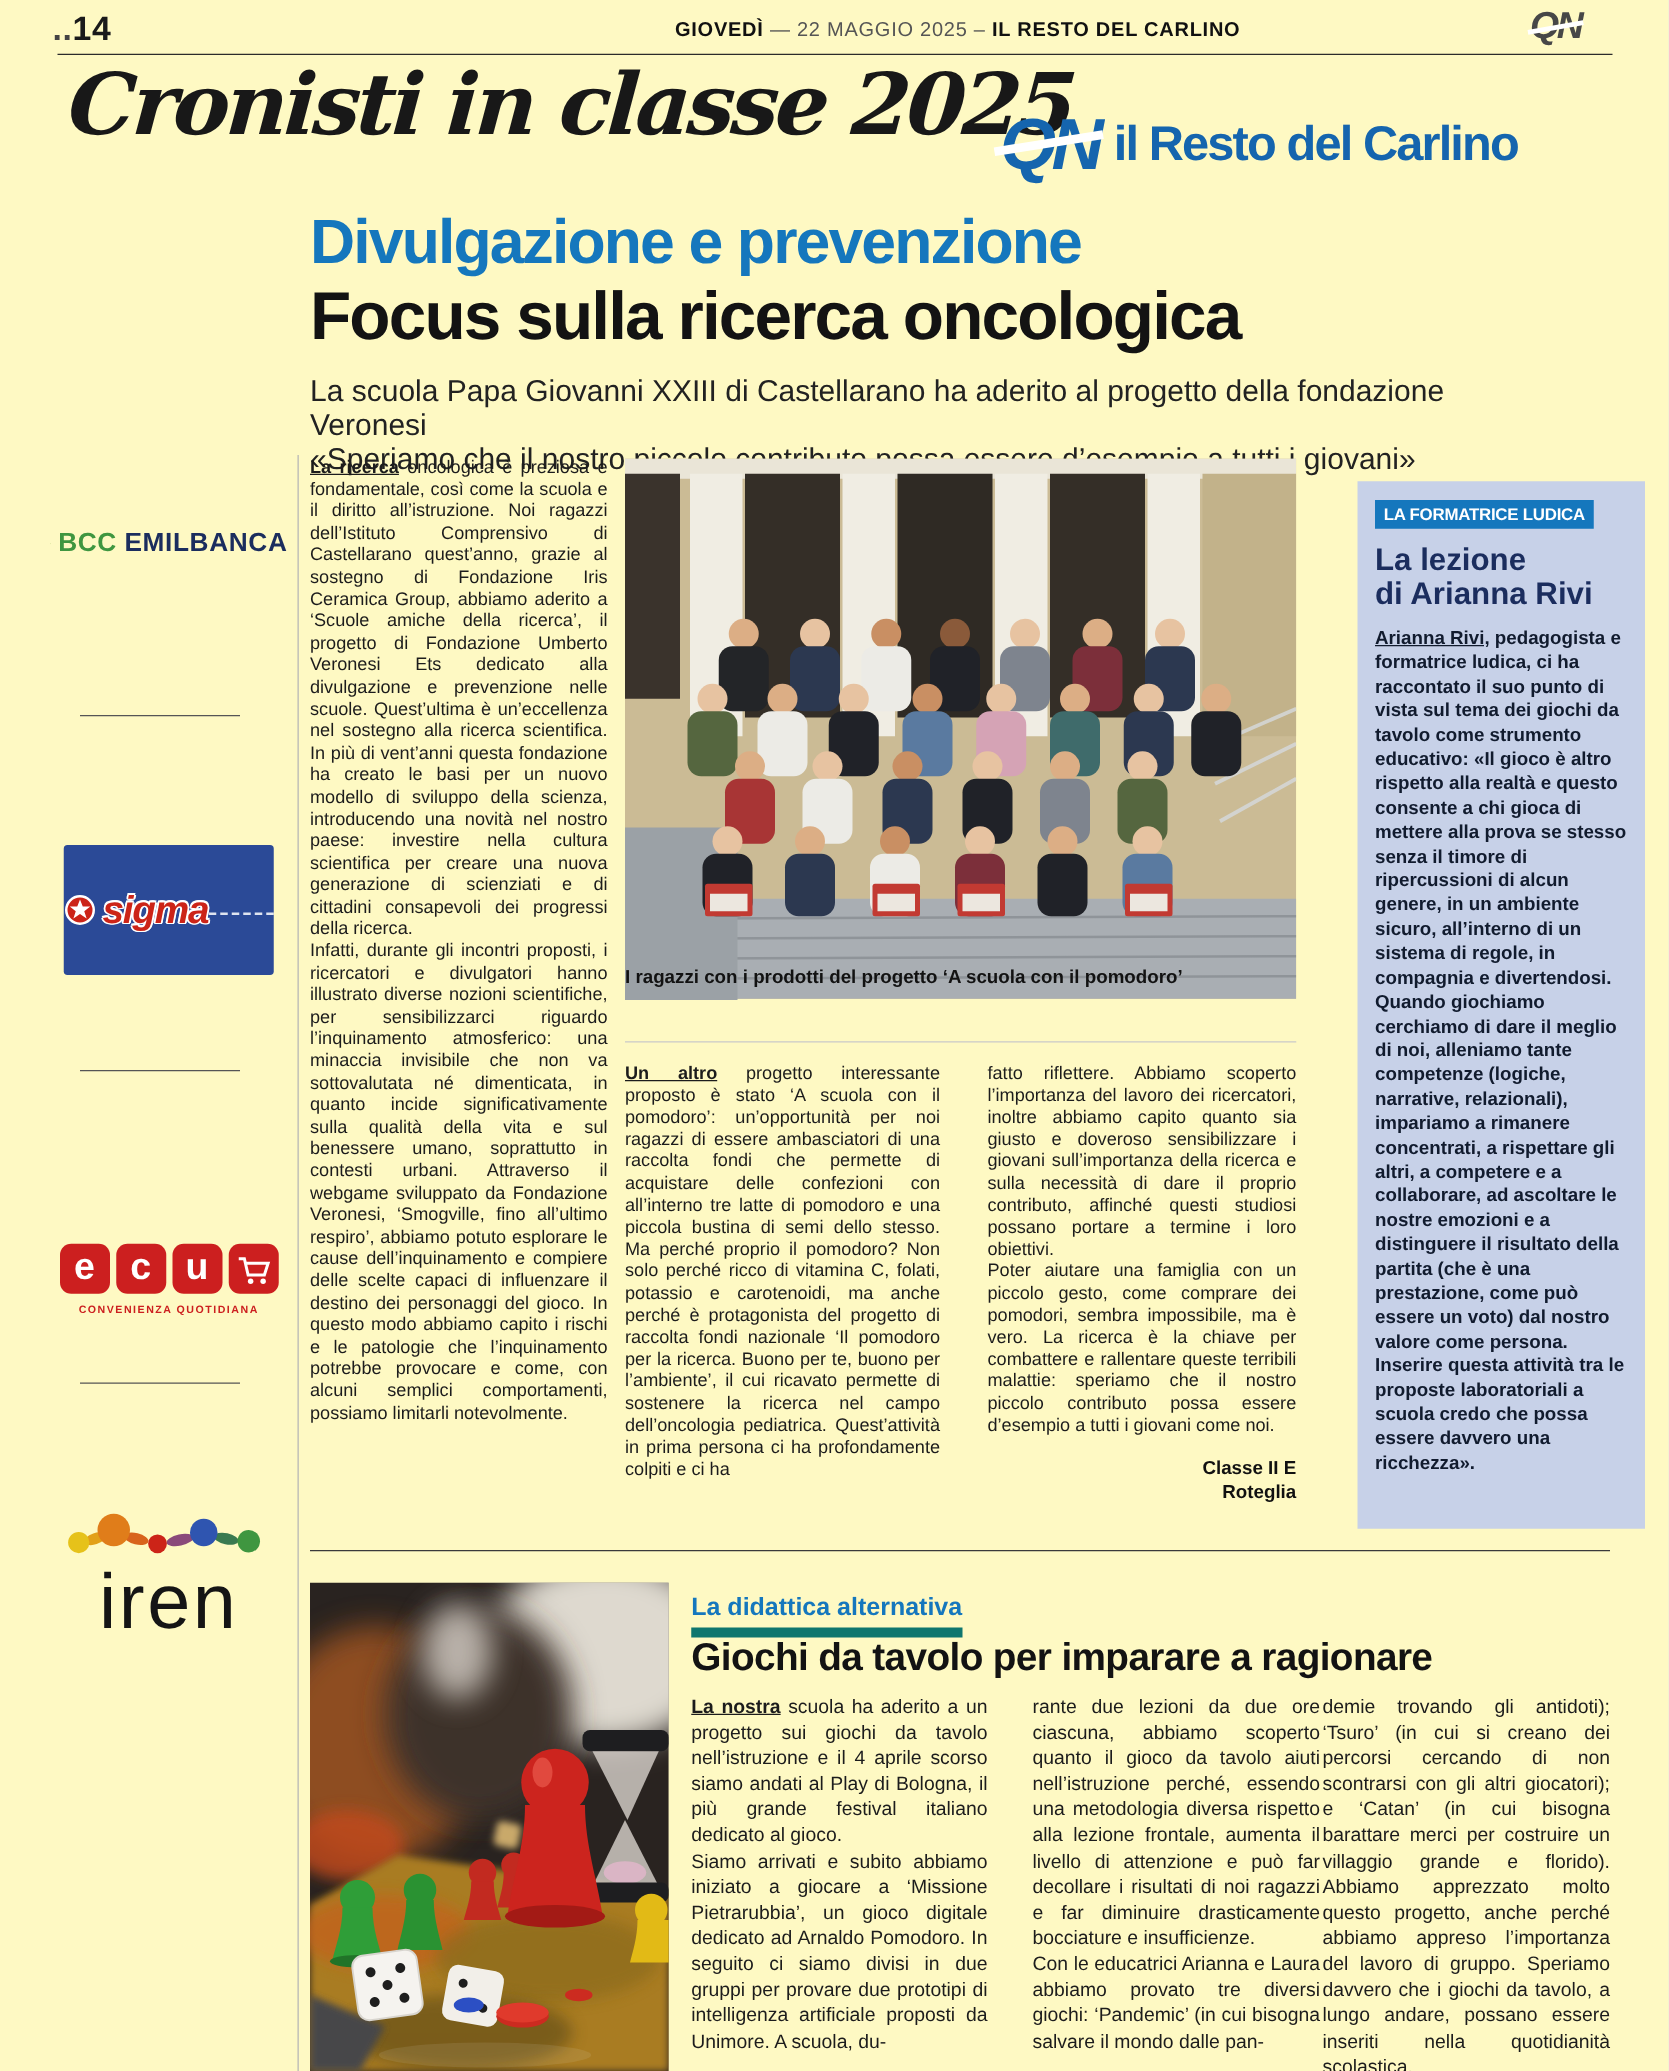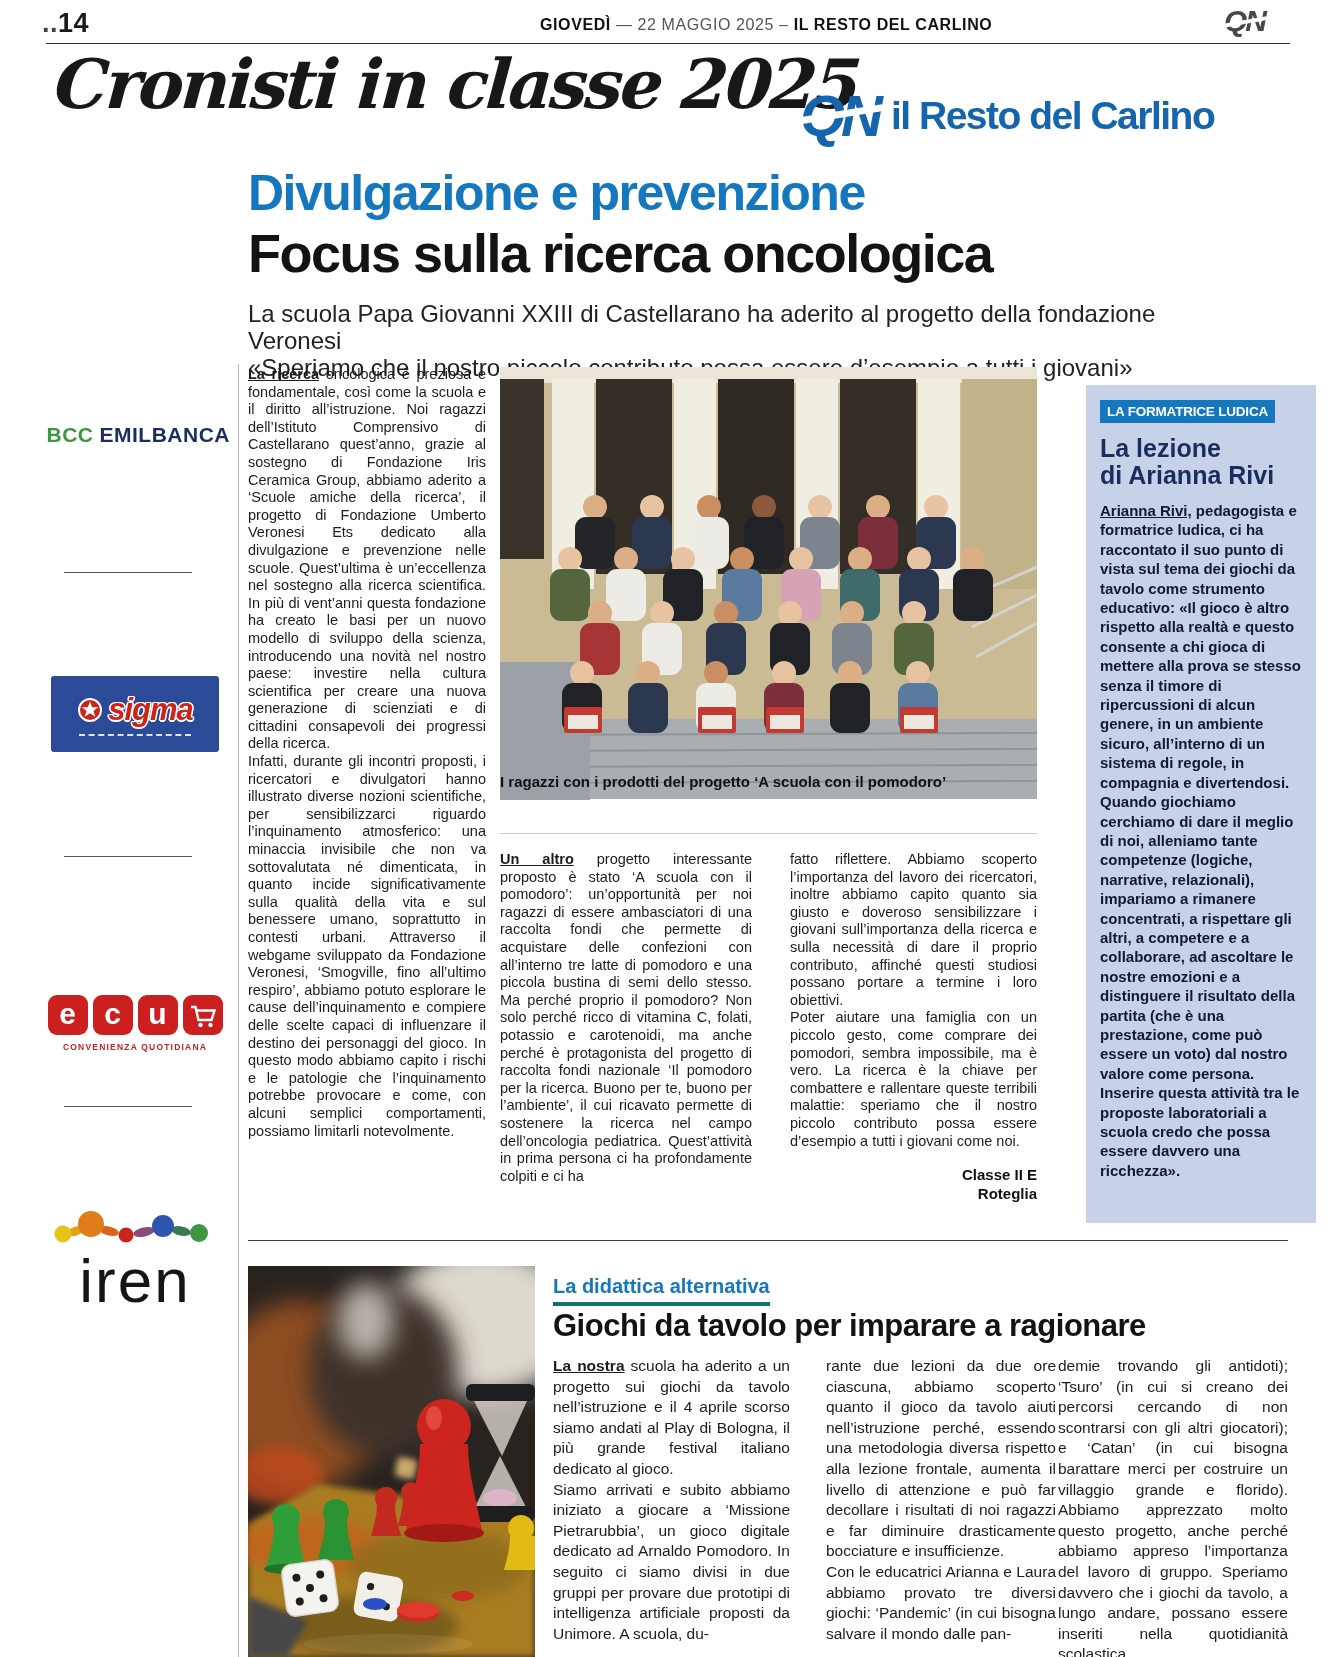--- a/index.html
+++ b/index.html
@@ -1,16 +1,16 @@
 <!DOCTYPE html>
 <html><head>
 <meta charset="utf-8">
 <style>
   html,body{margin:0;padding:0;background:#e8e8e8;}
-  .page{position:relative;width:1335px;height:1657px;background:#ffffff;margin:0 auto;
+  .page{position:relative;width:1335px;height:1657px;background:#fef9c3;margin:0 auto;
         font-family:"Liberation Sans",sans-serif;color:#1a1a1a;overflow:hidden;}
   .abs{position:absolute;}
 
   
   .folio{top:8px;left:42px;font-size:27px;font-weight:bold;letter-spacing:0.5px;}
   .folio .dots{color:#444;font-weight:bold;}
   .dateline{top:16px;left:540px;font-size:16px;letter-spacing:0.6px;white-space:nowrap;}
   .dateline .b{font-weight:bold;color:#111;}
   .dateline .mid{color:#555;}
   .qn-top{top:4px;right:70px;font-size:30px;font-weight:bold;font-style:italic;
@@ -26,22 +26,22 @@
   .qn-big{font-size:58px;font-weight:bold;font-style:italic;letter-spacing:-4px;position:relative;}
   .qn-big::after{content:"";position:absolute;left:-6%;top:44%;width:112%;height:7px;
         background:#ffffff;transform:rotate(-9deg);}
   .mast-paper{font-size:39px;font-weight:bold;letter-spacing:-1.5px;}
 
   
   .rail-rule{left:64px;width:128px;border-top:1.5px solid #555;}
   .bcc{top:420px;left:40px;width:190px;display:flex;align-items:center;justify-content:center;gap:6px;}
   .bcc-abbr{color:#3f9640;font-weight:bold;font-size:21px;letter-spacing:0.5px;}
   .bcc-name{color:#1b2d5e;font-weight:bold;font-size:21px;letter-spacing:0.5px;}
-  .sigma{top:676px;left:51px;width:168px;height:76px;background:#2b4a97;border-radius:3px;
-         display:flex;flex-direction:column;align-items:center;justify-content:center;}
+  .sigma{top:676px;left:51px;width:168px;height:104px;background:#2b4a97;border-radius:3px;
+         display:flex;flex-direction:row;align-items:center;justify-content:center;}
   .sigma-row{display:flex;align-items:center;gap:5px;}
   .sigma-word{color:#cc2418;font-weight:bold;font-style:italic;font-size:31px;letter-spacing:-1px;
          text-shadow:-1.5px 0 #fff,1.5px 0 #fff,0 -1.5px #fff,0 1.5px #fff,-1px -1px #fff,1px 1px #fff,-1px 1px #fff,1px -1px #fff;}
   .sigma-tag{margin-top:6px;width:112px;border-top:2px dashed rgba(255,255,255,0.85);}
   .ecu{top:995px;left:40px;width:190px;text-align:center;}
   .ecu-row{display:flex;justify-content:center;gap:5px;}
   .ecu-sq{width:40px;height:40px;background:#cc1f1f;border-radius:9px;color:#fff;
           font-weight:bold;font-size:30px;line-height:38px;text-align:center;}
   .ecu-tag{margin-top:7px;color:#cc1f1f;font-size:8.5px;font-weight:bold;letter-spacing:1.2px;}
   .iren{top:1205px;left:40px;width:190px;text-align:center;}
@@ -69,21 +69,21 @@
            padding:15px 14px;}
   .box-label{display:inline-block;background:#1577bd;color:#fff;font-size:13.5px;font-weight:bold;
            letter-spacing:-0.2px;padding:4px 7px;}
   .box-title{margin-top:12px;font-size:25px;line-height:27px;font-weight:bold;color:#1b2d5e;}
   .box-body{margin-top:12px;font-size:15px;line-height:19.4px;font-weight:bold;color:#111b2e;}
 
   
   .sec-rule{top:1240px;left:248px;width:1040px;border-top:1.6px solid #3a3a3a;}
   .photo2{top:1266px;left:248px;width:287px;height:391px;}
   .kicker2{top:1275px;left:553px;font-size:20px;font-weight:bold;color:#1577bd;
-           border-bottom:4px solid #0f766e;padding-bottom:4px;display:inline-block;position:absolute;}
+           border-bottom:8px solid #0f766e;padding-bottom:4px;display:inline-block;position:absolute;}
   .headline2{top:1308px;left:553px;font-size:31px;font-weight:bold;color:#131313;letter-spacing:-0.5px;}
   .bbody{font-size:15.5px;line-height:20.6px;text-align:justify;color:#1c1c1c;}
   .bbody p{margin:0;}
   .bcol1{top:1356px;left:553px;width:237px;}
   .bcol2{top:1356px;left:808px;width:230px;margin-left:18px;}
   .bcol3{top:1356px;left:1058px;width:230px;}
 </style>
 </head>
 <body>
 

